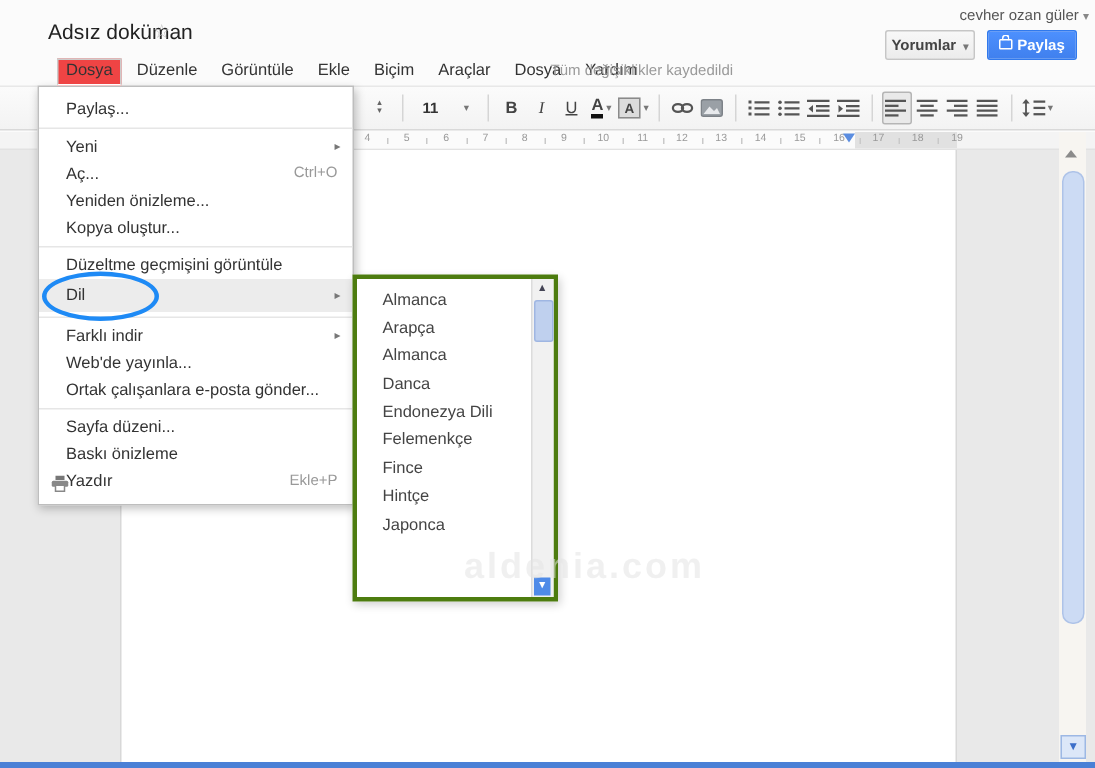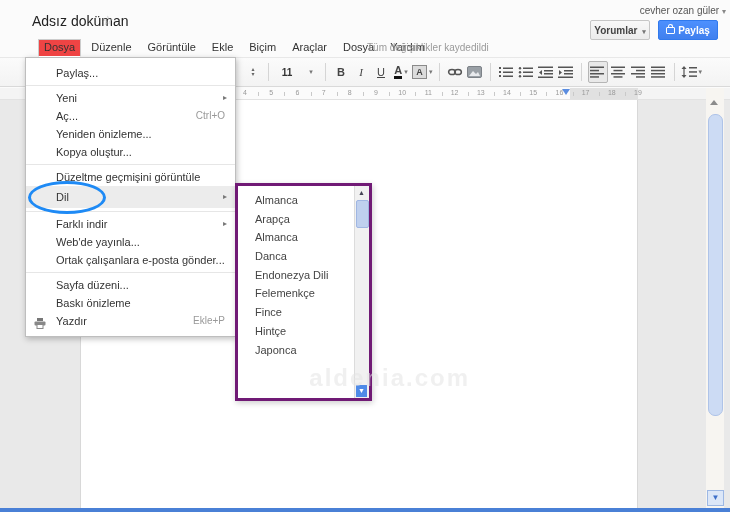--- a/index.html
+++ b/index.html
@@ -66,29 +66,29 @@
   .vs-up{position:absolute;top:12px;left:4px;width:0;height:0;border-left:4px solid transparent;
         border-right:4px solid transparent;border-bottom:5px solid #8b8b8b;}
   .vs-thumb{position:absolute;top:26px;left:2px;width:13px;height:300px;background:#ccdbf4;
         border:1px solid #aec3e8;border-radius:7px;}
   .vs-down{position:absolute;bottom:2px;left:1px;width:15px;height:14px;background:#dce7f8;
         border:1px solid #9db8e4;color:#3d6fc9;font-size:8px;line-height:14px;text-align:center;}
   
   .filemenu{position:absolute;left:25px;top:57px;width:211px;background:#fff;z-index:30;
         border:1px solid #bebebe;box-shadow:1px 2px 6px rgba(0,0,0,.25);
         padding:6px 0;box-sizing:border-box;font-size:11px;}
-  .fm-row{position:relative;height:18px;line-height:18px;padding-left:30px;color:#333;cursor:pointer;}
+  .fm-row{position:relative;height:18px;line-height:18px;padding-left:18px;color:#333;cursor:pointer;}
   .fm-row.hl{background:#ececec;height:22px;line-height:22px;}
   .fm-sep{height:1px;background:#e6e6e6;margin:3px 0;}
   .fm-short{position:absolute;right:10px;top:0;color:#999;font-size:10px;}
   .fm-arrow{position:absolute;right:8px;top:0;color:#777;font-size:8px;}
   .fm-icon{position:absolute;left:8px;top:4px;}
   
   .langmenu{position:absolute;left:235px;top:183px;width:137px;height:218px;background:#fff;z-index:31;
-        border:3px solid #701a75;box-sizing:border-box;box-shadow:1px 2px 6px rgba(0,0,0,.2);}
+        border:3px solid #4d7c0f;box-sizing:border-box;box-shadow:1px 2px 6px rgba(0,0,0,.2);}
   .lang-list{position:absolute;left:0;top:5px;right:14px;font-size:11px;color:#444;}
   .lang-item{height:18.7px;line-height:18.7px;padding-left:17px;cursor:pointer;}
   .lang-scroll{position:absolute;right:0;top:0;bottom:0;width:14px;background:#f1f1f1;
         border-left:1px solid #dcdcdc;}
   .ls-up{position:absolute;top:2px;left:2px;width:9px;height:9px;color:#445;font-size:7px;line-height:9px;text-align:center;}
   .ls-thumb{position:absolute;top:14px;left:1px;width:11px;height:26px;background:#bfd0ee;
         border:1px solid #9fb6e2;border-radius:2px;}
   .ls-down{position:absolute;bottom:1px;left:1px;width:11px;height:12px;background:#4f8be8;
         color:#fff;font-size:7px;line-height:12px;text-align:center;}
   

